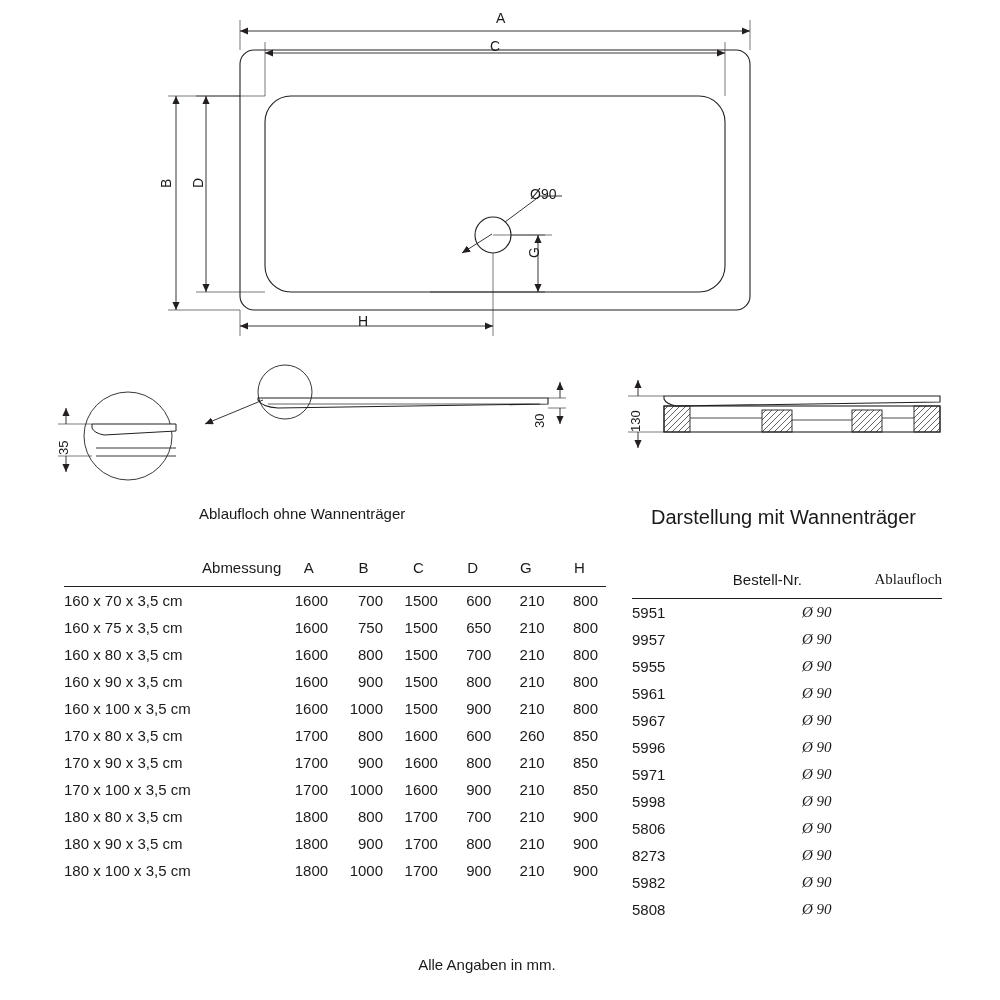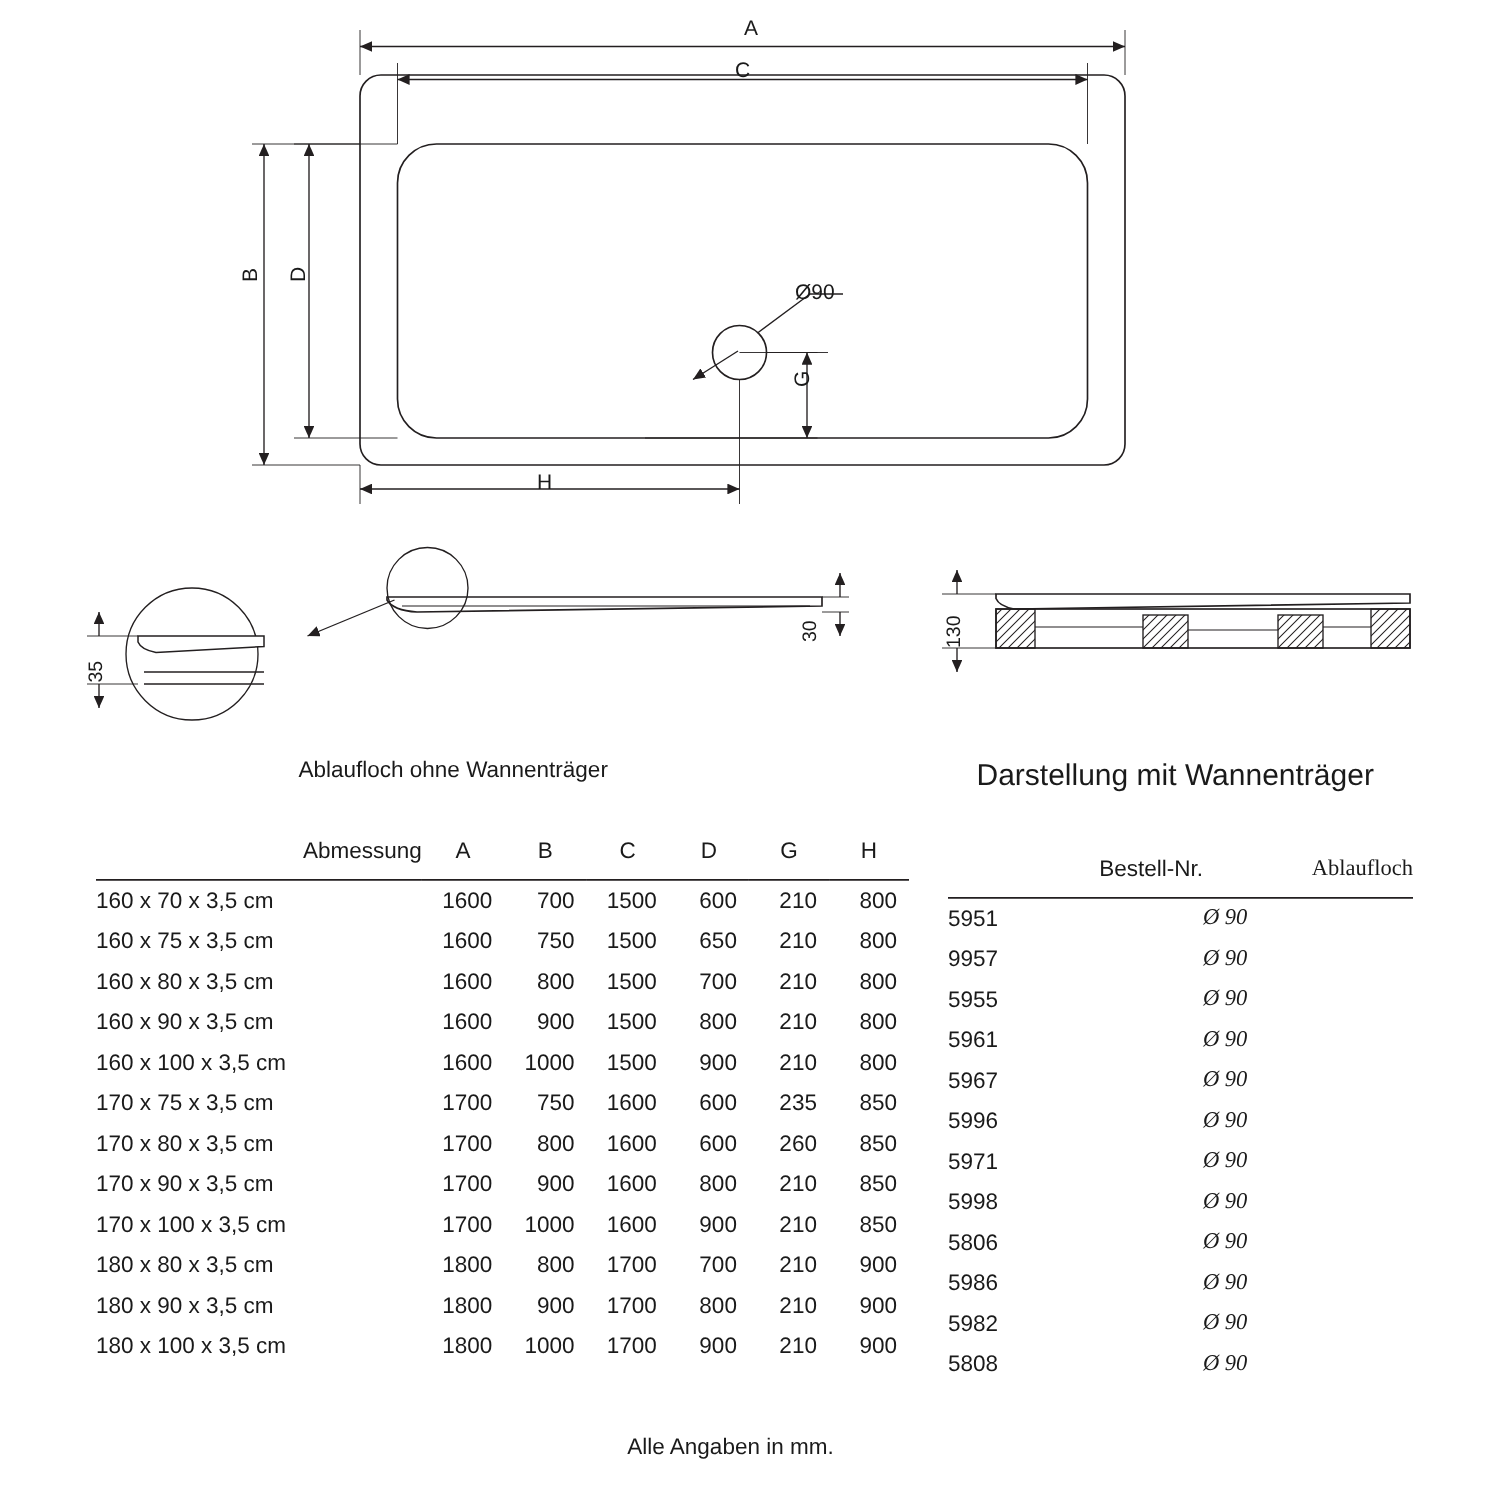--- a/index.html
+++ b/index.html
@@ -278,29 +278,20 @@
           <tr>
             <td class="col-name">160 x 100 x 3,5 cm</td>
             <td class="col-num">1600</td>
             <td class="col-num">1000</td>
             <td class="col-num">1500</td>
             <td class="col-num">900</td>
             <td class="col-num">210</td>
             <td class="col-num">800</td>
           </tr>
           <tr>
-            <td class="col-name">170 x 75 x 3,5 cm</td>
-            <td class="col-num">1700</td>
-            <td class="col-num">750</td>
-            <td class="col-num">1600</td>
-            <td class="col-num">600</td>
-            <td class="col-num">235</td>
-            <td class="col-num">850</td>
-          </tr>
-          <tr>
             <td class="col-name">170 x 80 x 3,5 cm</td>
             <td class="col-num">1700</td>
             <td class="col-num">800</td>
             <td class="col-num">1600</td>
             <td class="col-num">600</td>
             <td class="col-num">260</td>
             <td class="col-num">850</td>
           </tr>
           <tr>
             <td class="col-name">170 x 90 x 3,5 cm</td>
@@ -388,21 +379,21 @@
           </tr>
           <tr>
             <td class="col-order">5998</td>
             <td class="col-drain drain-val">Ø 90</td>
           </tr>
           <tr>
             <td class="col-order">5806</td>
             <td class="col-drain drain-val">Ø 90</td>
           </tr>
           <tr>
-            <td class="col-order">5986</td>
+            <td class="col-order">8273</td>
             <td class="col-drain drain-val">Ø 90</td>
           </tr>
           <tr>
             <td class="col-order">5982</td>
             <td class="col-drain drain-val">Ø 90</td>
           </tr>
           <tr>
             <td class="col-order">5808</td>
             <td class="col-drain drain-val">Ø 90</td>
           </tr>

